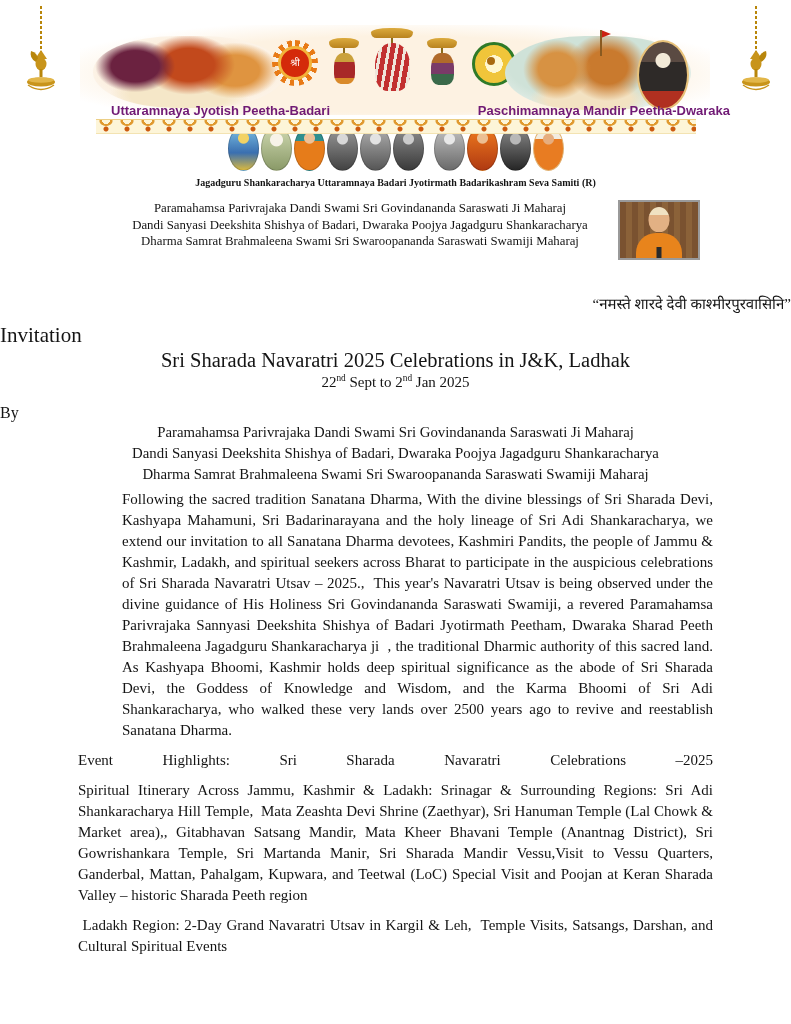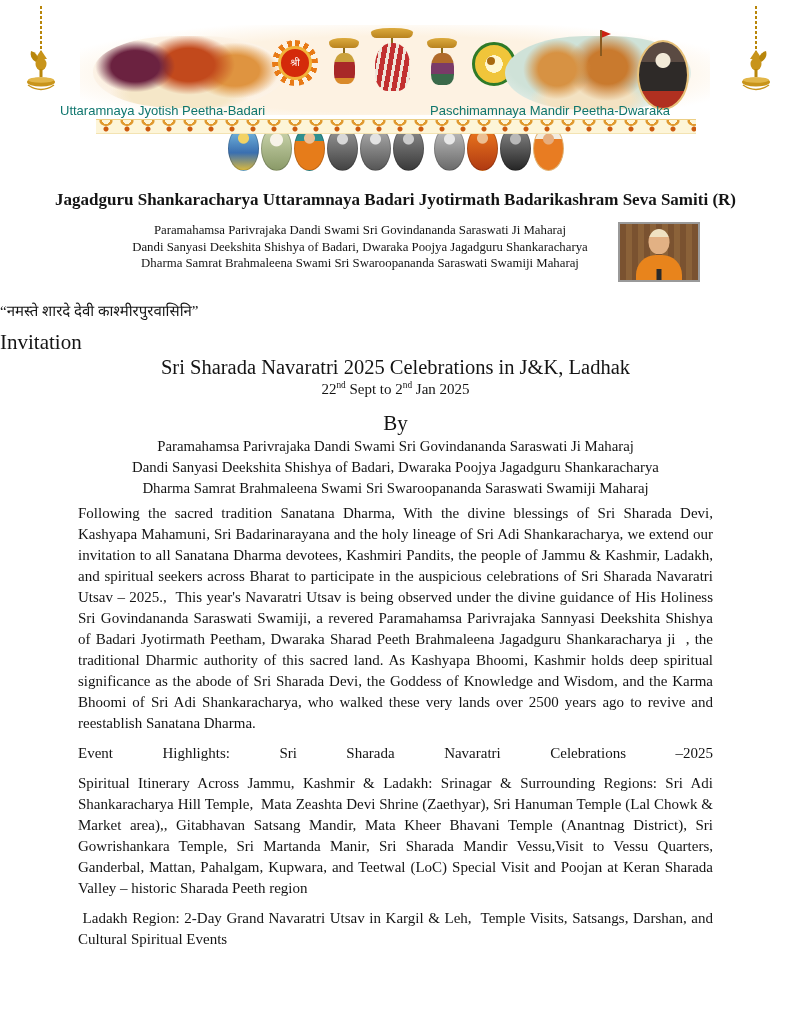--- a/index.html
+++ b/index.html
@@ -51,21 +51,21 @@
   .idol2 .umb{width:42px;}
   .idol2 .bod{width:35px;height:48px;border-radius:46% 46% 36% 36%;
         background:repeating-linear-gradient(100deg,#c23030 0 5px,#efe5da 5px 8px);}
   .idol3{left:424px;top:38px;width:36px;}
   .idol3 .umb{width:30px;}
   .idol3 .bod{width:23px;height:32px;background:linear-gradient(#b06a2a 0 30%, #7a3a68 30% 65%, #3a6a4a 65%);}
   .badge{position:absolute;left:472px;top:42px;width:38px;height:38px;border-radius:50%;
         border:3px solid #2f7a28;background:radial-gradient(circle,#fff7d0 0 32%, #f0c53a 33%);}
   .badge::after{content:"";position:absolute;left:12px;top:12px;width:8px;height:8px;border-radius:50%;background:#a86a10;}
   .cap{position:absolute;top:103px;font-family:"Liberation Sans","DejaVu Sans",sans-serif;
-        font-weight:normal;font-size:13px;color:#0f766e;text-align:left;}
+        font-weight:bold;font-size:13px;color:#701a75;text-align:right;}
   .cap-left{left:60px;width:270px;}
   .cap-right{left:430px;width:300px;}
   .garland{position:absolute;left:96px;top:119px;width:600px;height:13px;
         background-color:#fdf5d8;border-top:1px solid #eccf86;border-bottom:1px solid #f3e3b2;
         background-image:
           radial-gradient(circle at 10px 9px, #cc5a10 2px, rgba(0,0,0,0) 3px),
           radial-gradient(ellipse 8px 6px at 10px 1px, rgba(0,0,0,0) 0 4px, #e09a30 4px 6px, rgba(0,0,0,0) 7px);
         background-size:21px 13px;background-repeat:repeat-x;}
 
   
@@ -76,46 +76,46 @@
   .o3{background:radial-gradient(circle at 50% 26%,#eec197 0 5px,rgba(0,0,0,0) 6px),linear-gradient(#2f8f8f 0 32%,#e67c1a 33%);}
   .o4{background:radial-gradient(circle at 50% 28%,#d8d8d8 0 5px,rgba(0,0,0,0) 6px),linear-gradient(#9a9a9a,#424242);}
   .o5{background:radial-gradient(circle at 50% 28%,#e2e2e2 0 5px,rgba(0,0,0,0) 6px),linear-gradient(#b0b0b0,#565656);}
   .o6{background:radial-gradient(circle at 50% 28%,#cccccc 0 5px,rgba(0,0,0,0) 6px),linear-gradient(#8e8e8e,#3a3a3a);}
   .o7{margin-left:8px;background:radial-gradient(circle at 50% 28%,#e8e8e8 0 5px,rgba(0,0,0,0) 6px),linear-gradient(#c2c2c2,#6a6a6a);}
   .o8{background:radial-gradient(circle at 50% 26%,#ecbf92 0 5px,rgba(0,0,0,0) 6px),linear-gradient(#ef7a1e,#b03a12);}
   .o9{background:radial-gradient(circle at 50% 28%,#b8b8b8 0 5px,rgba(0,0,0,0) 6px),linear-gradient(#8a8a8a,#262626);}
   .o10{border:1px solid #e0b070;background:radial-gradient(circle at 50% 28%,#e6ad7e 0 5px,rgba(0,0,0,0) 6px),linear-gradient(#f2ece0 0 28%,#e87c22 29%);}
 
   
-  .org-title{margin-top:18px;text-align:center;font-weight:bold;font-size:17px;}
+  .org-title{margin-top:5px;text-align:center;font-weight:bold;font-size:10px;}
   .date-line{margin-top:3px;text-align:center;font-size:14.5px;}
   sup{font-size:62%;line-height:0;vertical-align:super;}
   .wide-gap{display:inline-block;width:26px;}
 
   .guru-block{position:relative;margin-top:12px;height:62px;}
   .gb-text{position:absolute;left:80px;width:560px;text-align:center;font-size:12.8px;line-height:16.6px;}
   .photo{position:absolute;left:618px;top:0;width:82px;height:60px;border:2px solid #9a9a9a;box-sizing:border-box;
         background:repeating-linear-gradient(90deg,#7a5230 0 6px,#8b6239 6px 12px);overflow:hidden;}
   .photo .head{position:absolute;left:50%;top:5px;transform:translateX(-50%);width:21px;height:25px;
         border-radius:50% 50% 46% 46%;background:linear-gradient(#f0e2c2 0 32%, #e2b184 33%);}
   .photo .robe{position:absolute;bottom:0;left:50%;transform:translateX(-50%);width:46px;height:25px;
         border-radius:20px 20px 0 0;background:#e8841c;}
   .photo .mic{position:absolute;bottom:0;left:50%;transform:translateX(-50%);width:5px;height:11px;background:#2a2a2a;}
 
-  .sanskrit{margin-top:16px;text-align:left;font-size:15px;}
+  .sanskrit{margin-top:31px;text-align:right;font-size:15px;}
   .inv-title{margin-top:10px;text-align:left;font-size:21px;}
   .inv-subtitle{margin-top:1px;text-align:center;font-size:20.5px;}
   .inv-dates{margin-top:2px;text-align:center;font-size:15px;}
-  .by{margin-top:13px;text-align:center;font-size:21px;}
+  .by{margin-top:13px;text-align:left;font-size:16px;}
   .by-lines{text-align:center;font-size:14.8px;line-height:21px;}
 
   
   .content{padding:0 78px;}
   .para{margin:9px 0 0 0;font-size:15px;line-height:21px;text-align:justify;white-space:pre-wrap;}
-  .para:first-child{margin-top:4px;}
+  .para:first-child{margin-top:4px;margin-left:44px;}
   .fj{display:block;text-align:justify;text-align-last:justify;}
   .pblock{display:block;}
 </style>
 </head>
 <body>
 
 <div class="page">
 
   <div class="banner">
     <svg class="lamp lamp-left" width="34" height="96" viewBox="0 0 34 96">

